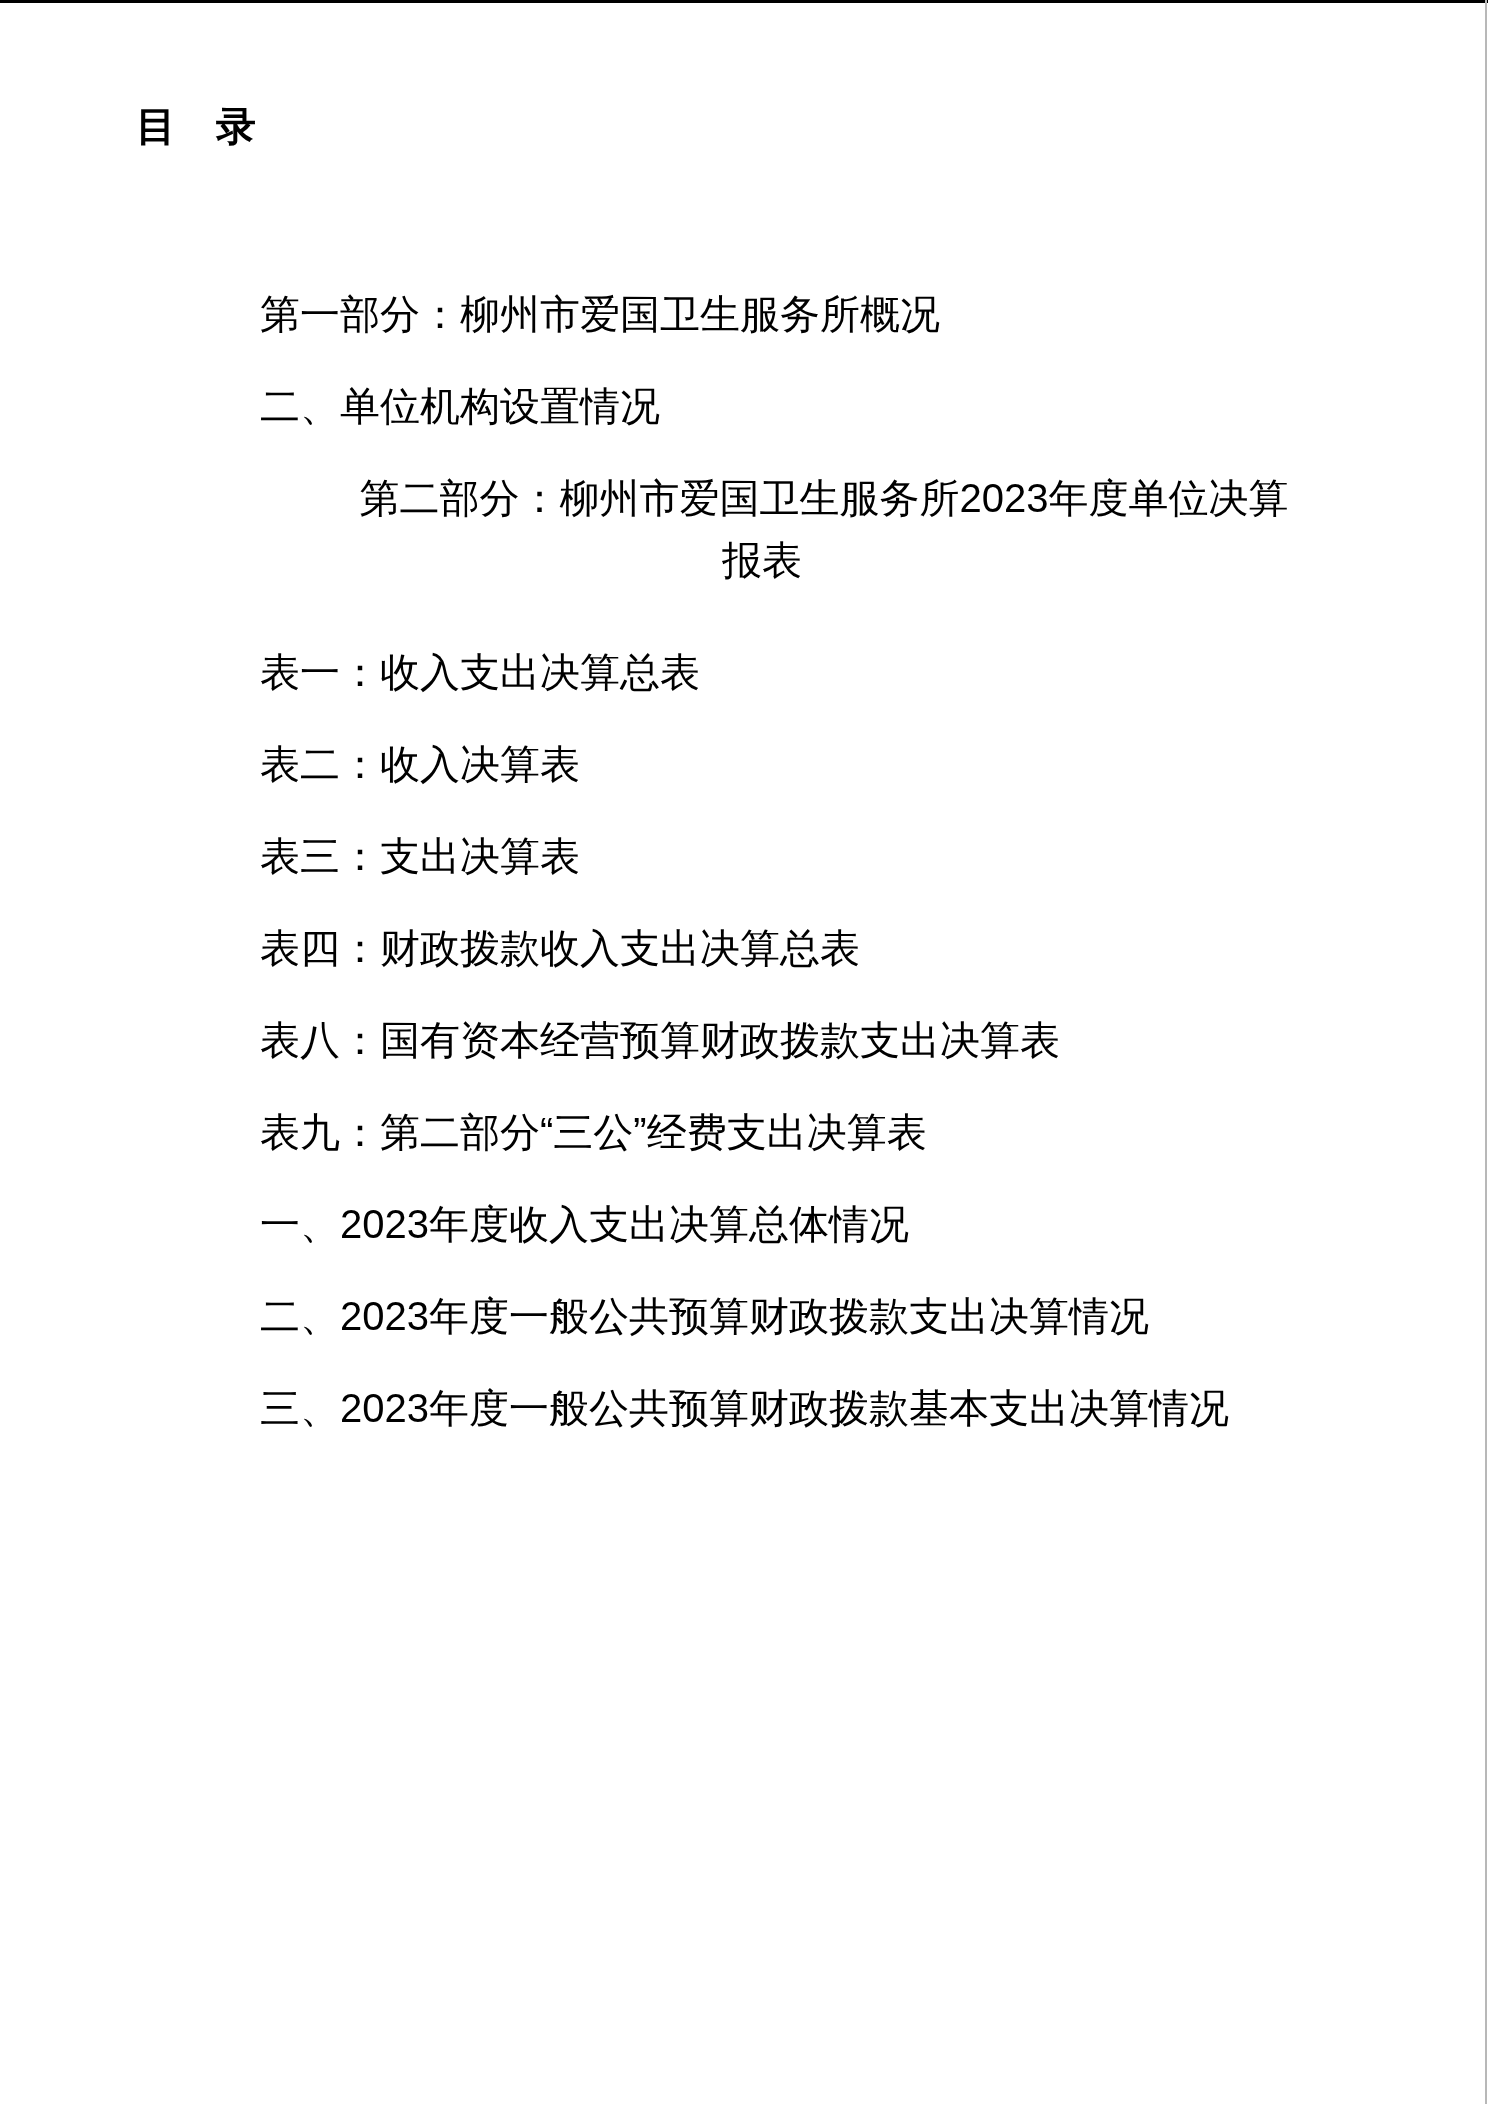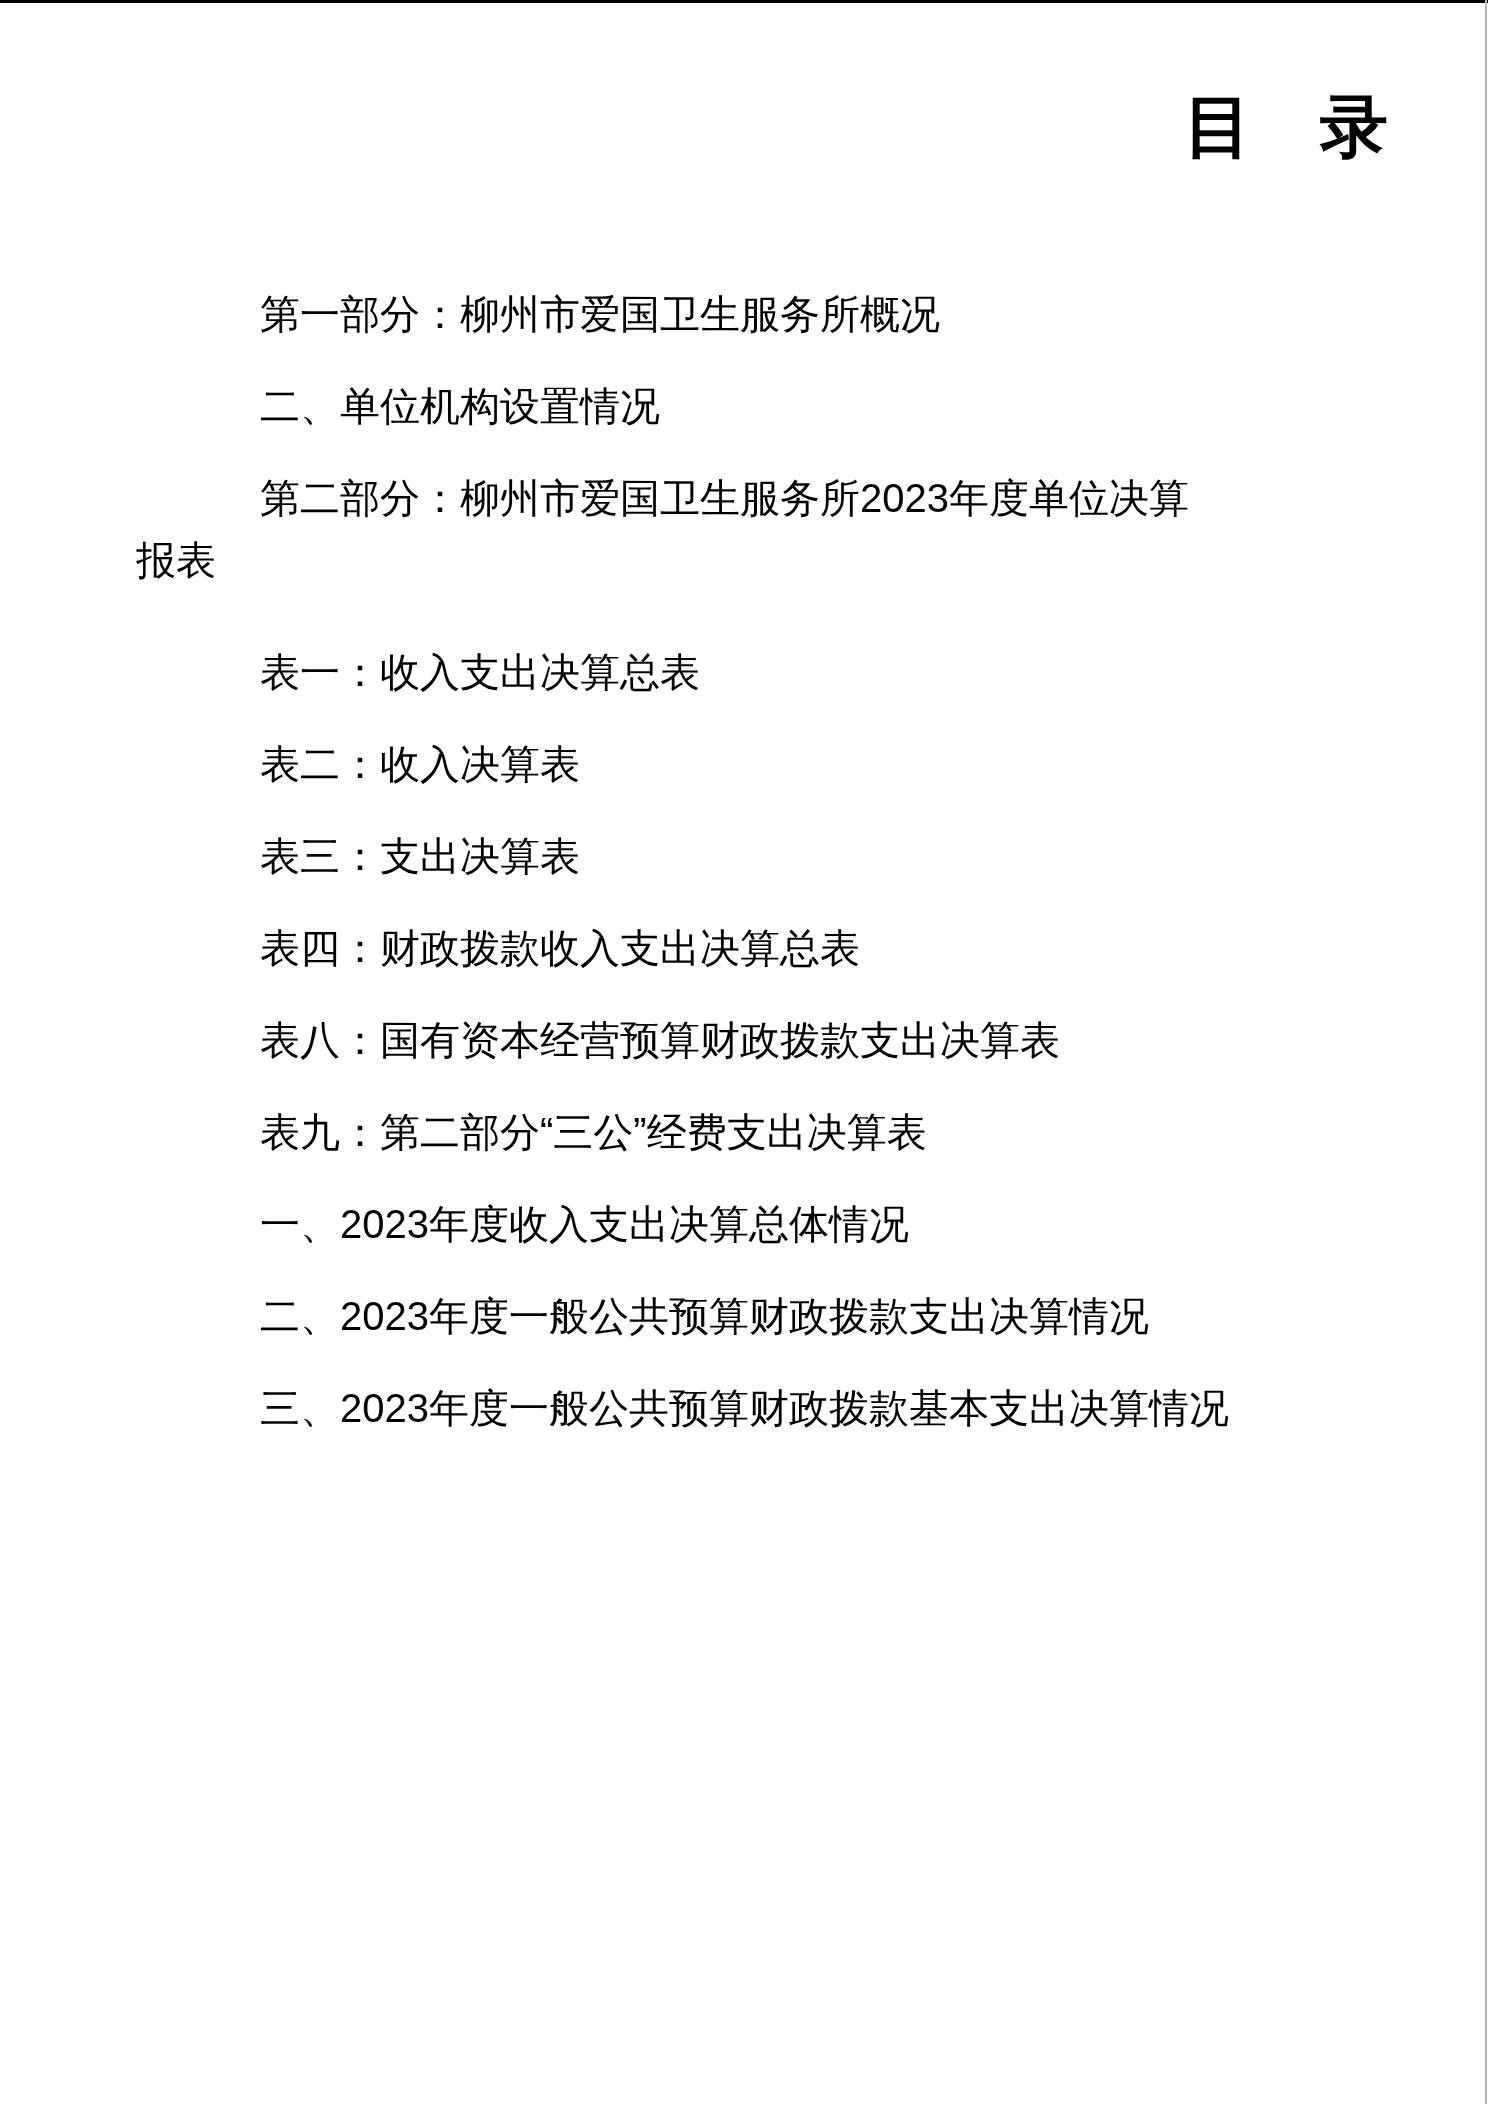--- a/index.html
+++ b/index.html
@@ -24,39 +24,40 @@
   .right-edge {
     position: absolute;
     top: 0; right: 1px;
     width: 2px; height: 100%;
     background: #b8b8b8;
   }
   .content {
     padding: 0 100px 0 136px;
   }
   .doc-title {
-    font-size: 68px;
+    font-size: 40px;
     font-weight: bold;
-    text-align: right;
+    text-align: left;
     line-height: 80px;
     margin: 86px 0 0 0;
   }
   .heading {
     font-size: 40px;
     font-weight: normal;
     line-height: 62px;
     margin: 0 0 30px 0;
     text-indent: 124px;
     white-space: pre-line;
   }
   .heading.first {
     margin-top: 117px;
   }
   .heading.multi {
     margin-bottom: 50px;
+    text-align: center;
   }
   .item {
     font-size: 40px;
     font-weight: normal;
     line-height: 62px;
     margin: 0 0 30px 0;
     text-indent: 124px;
     white-space: nowrap;
   }
 </style>

